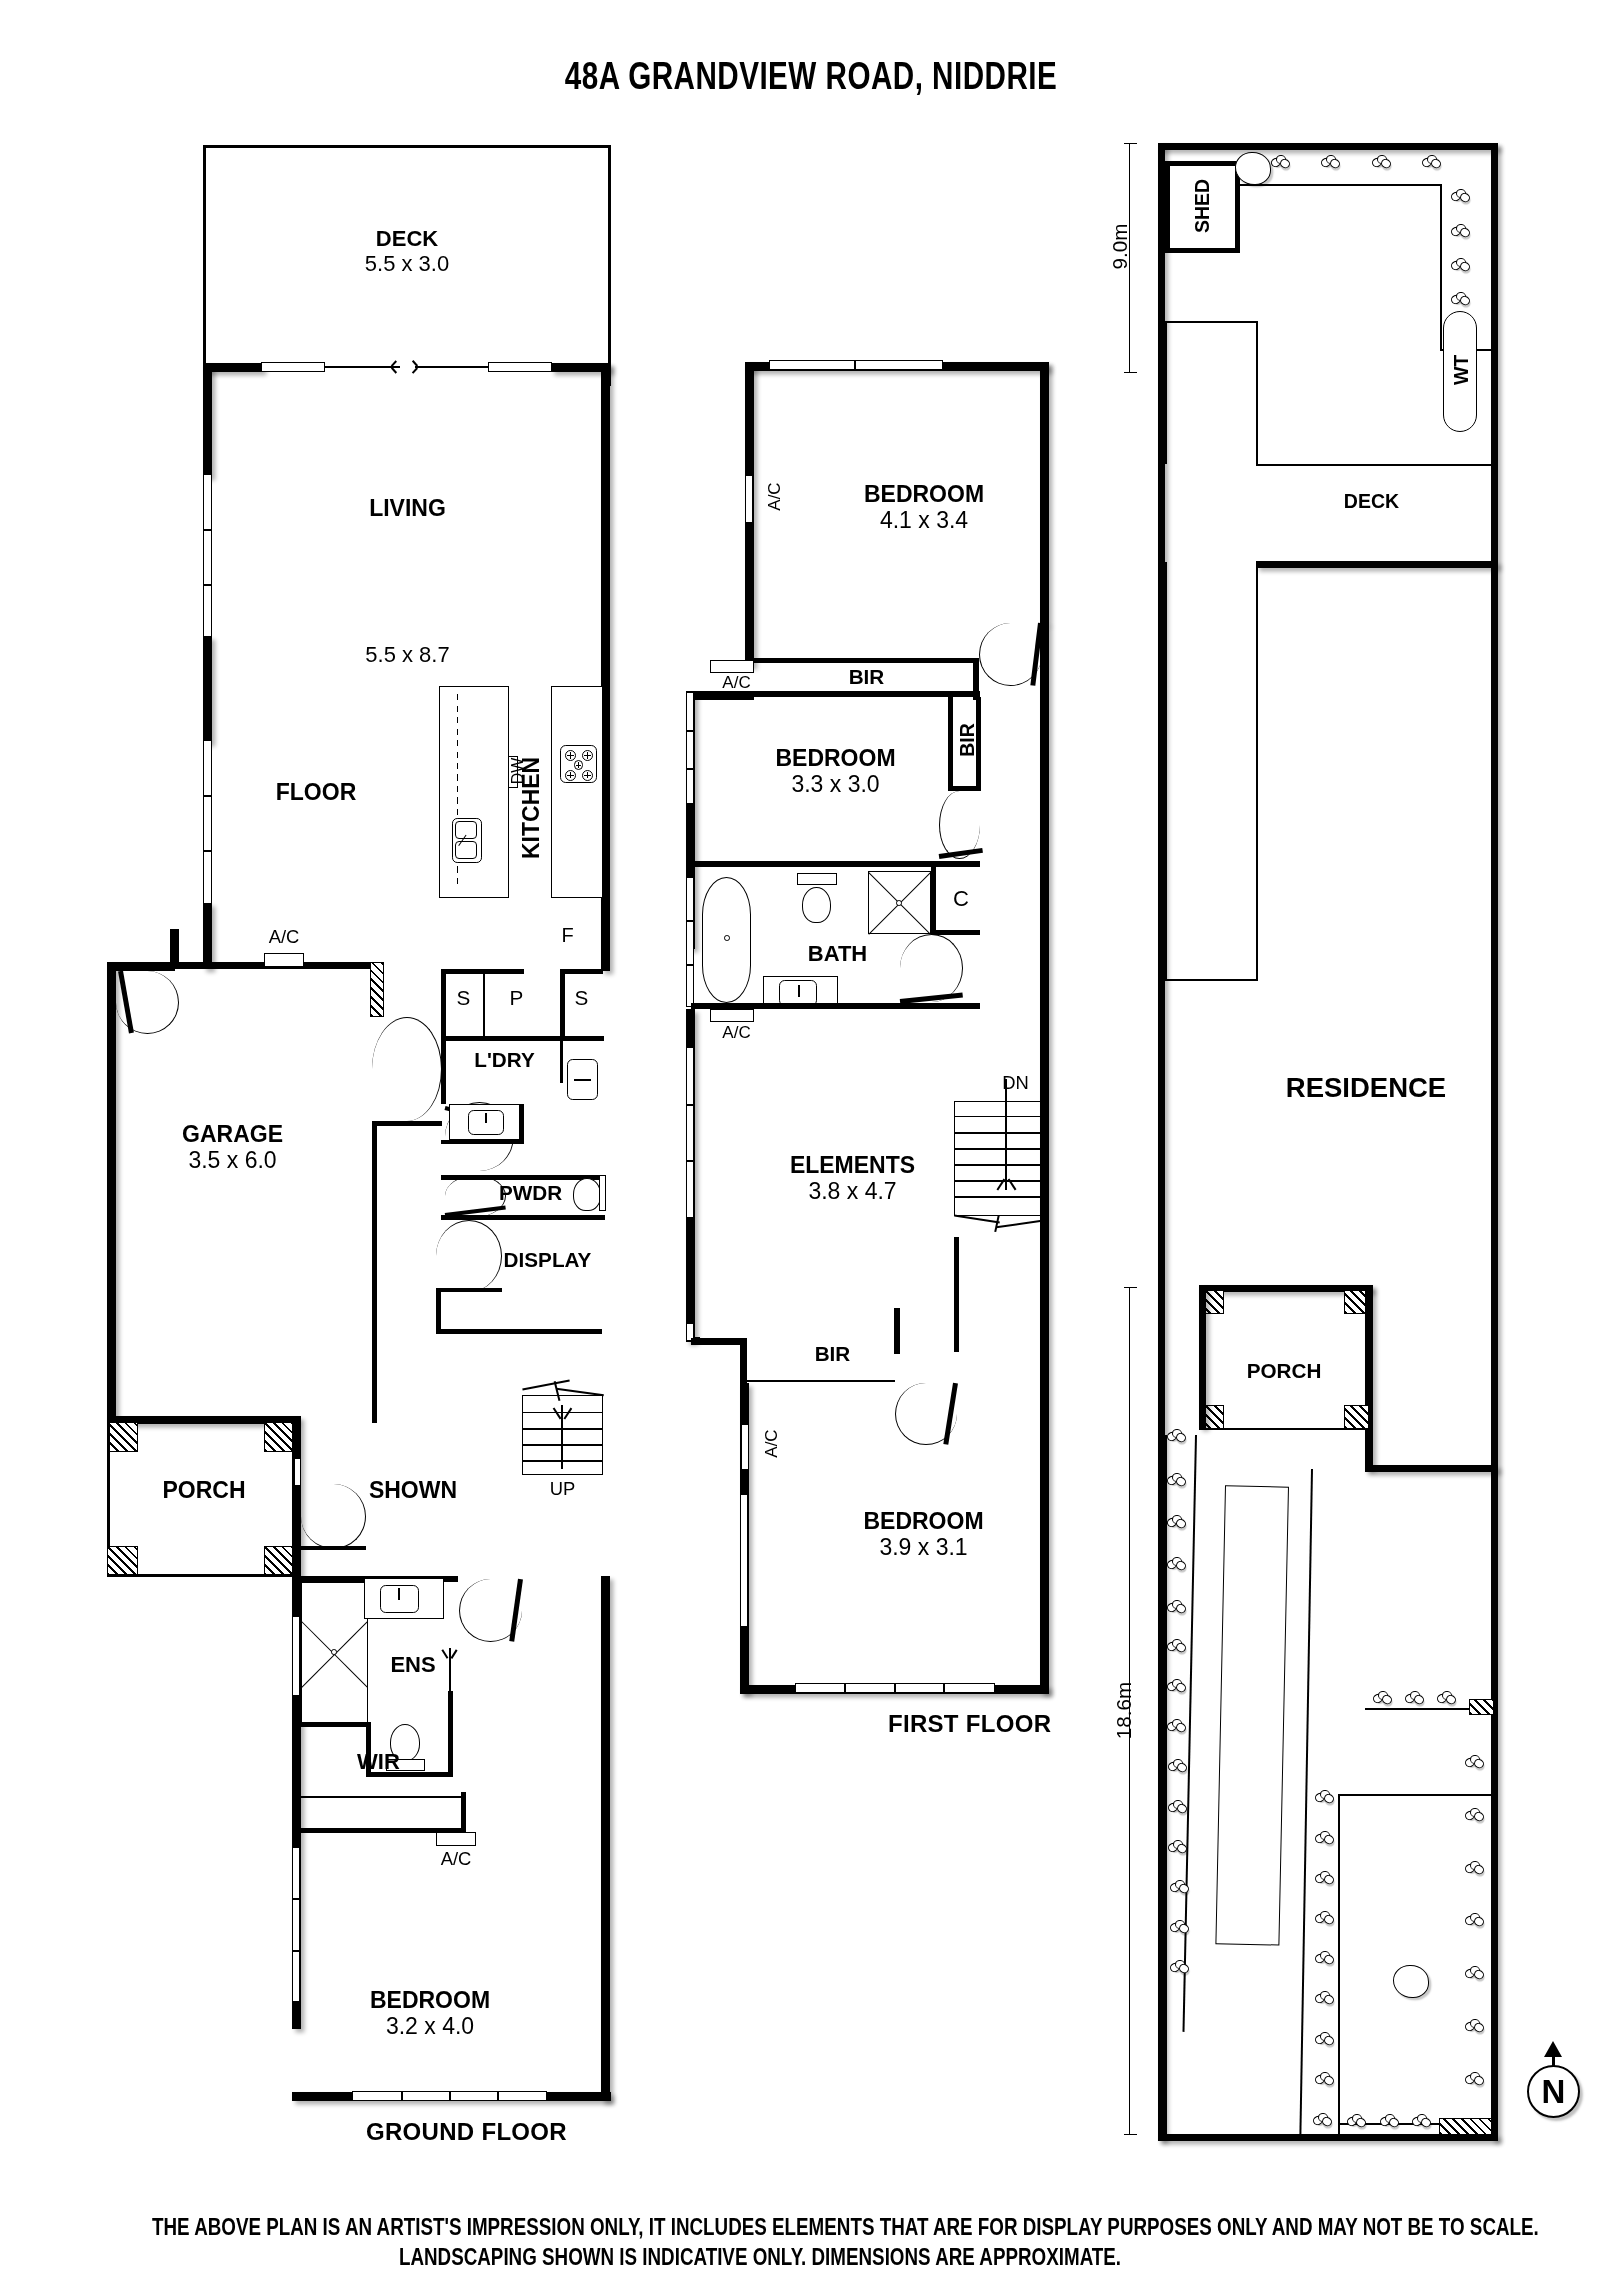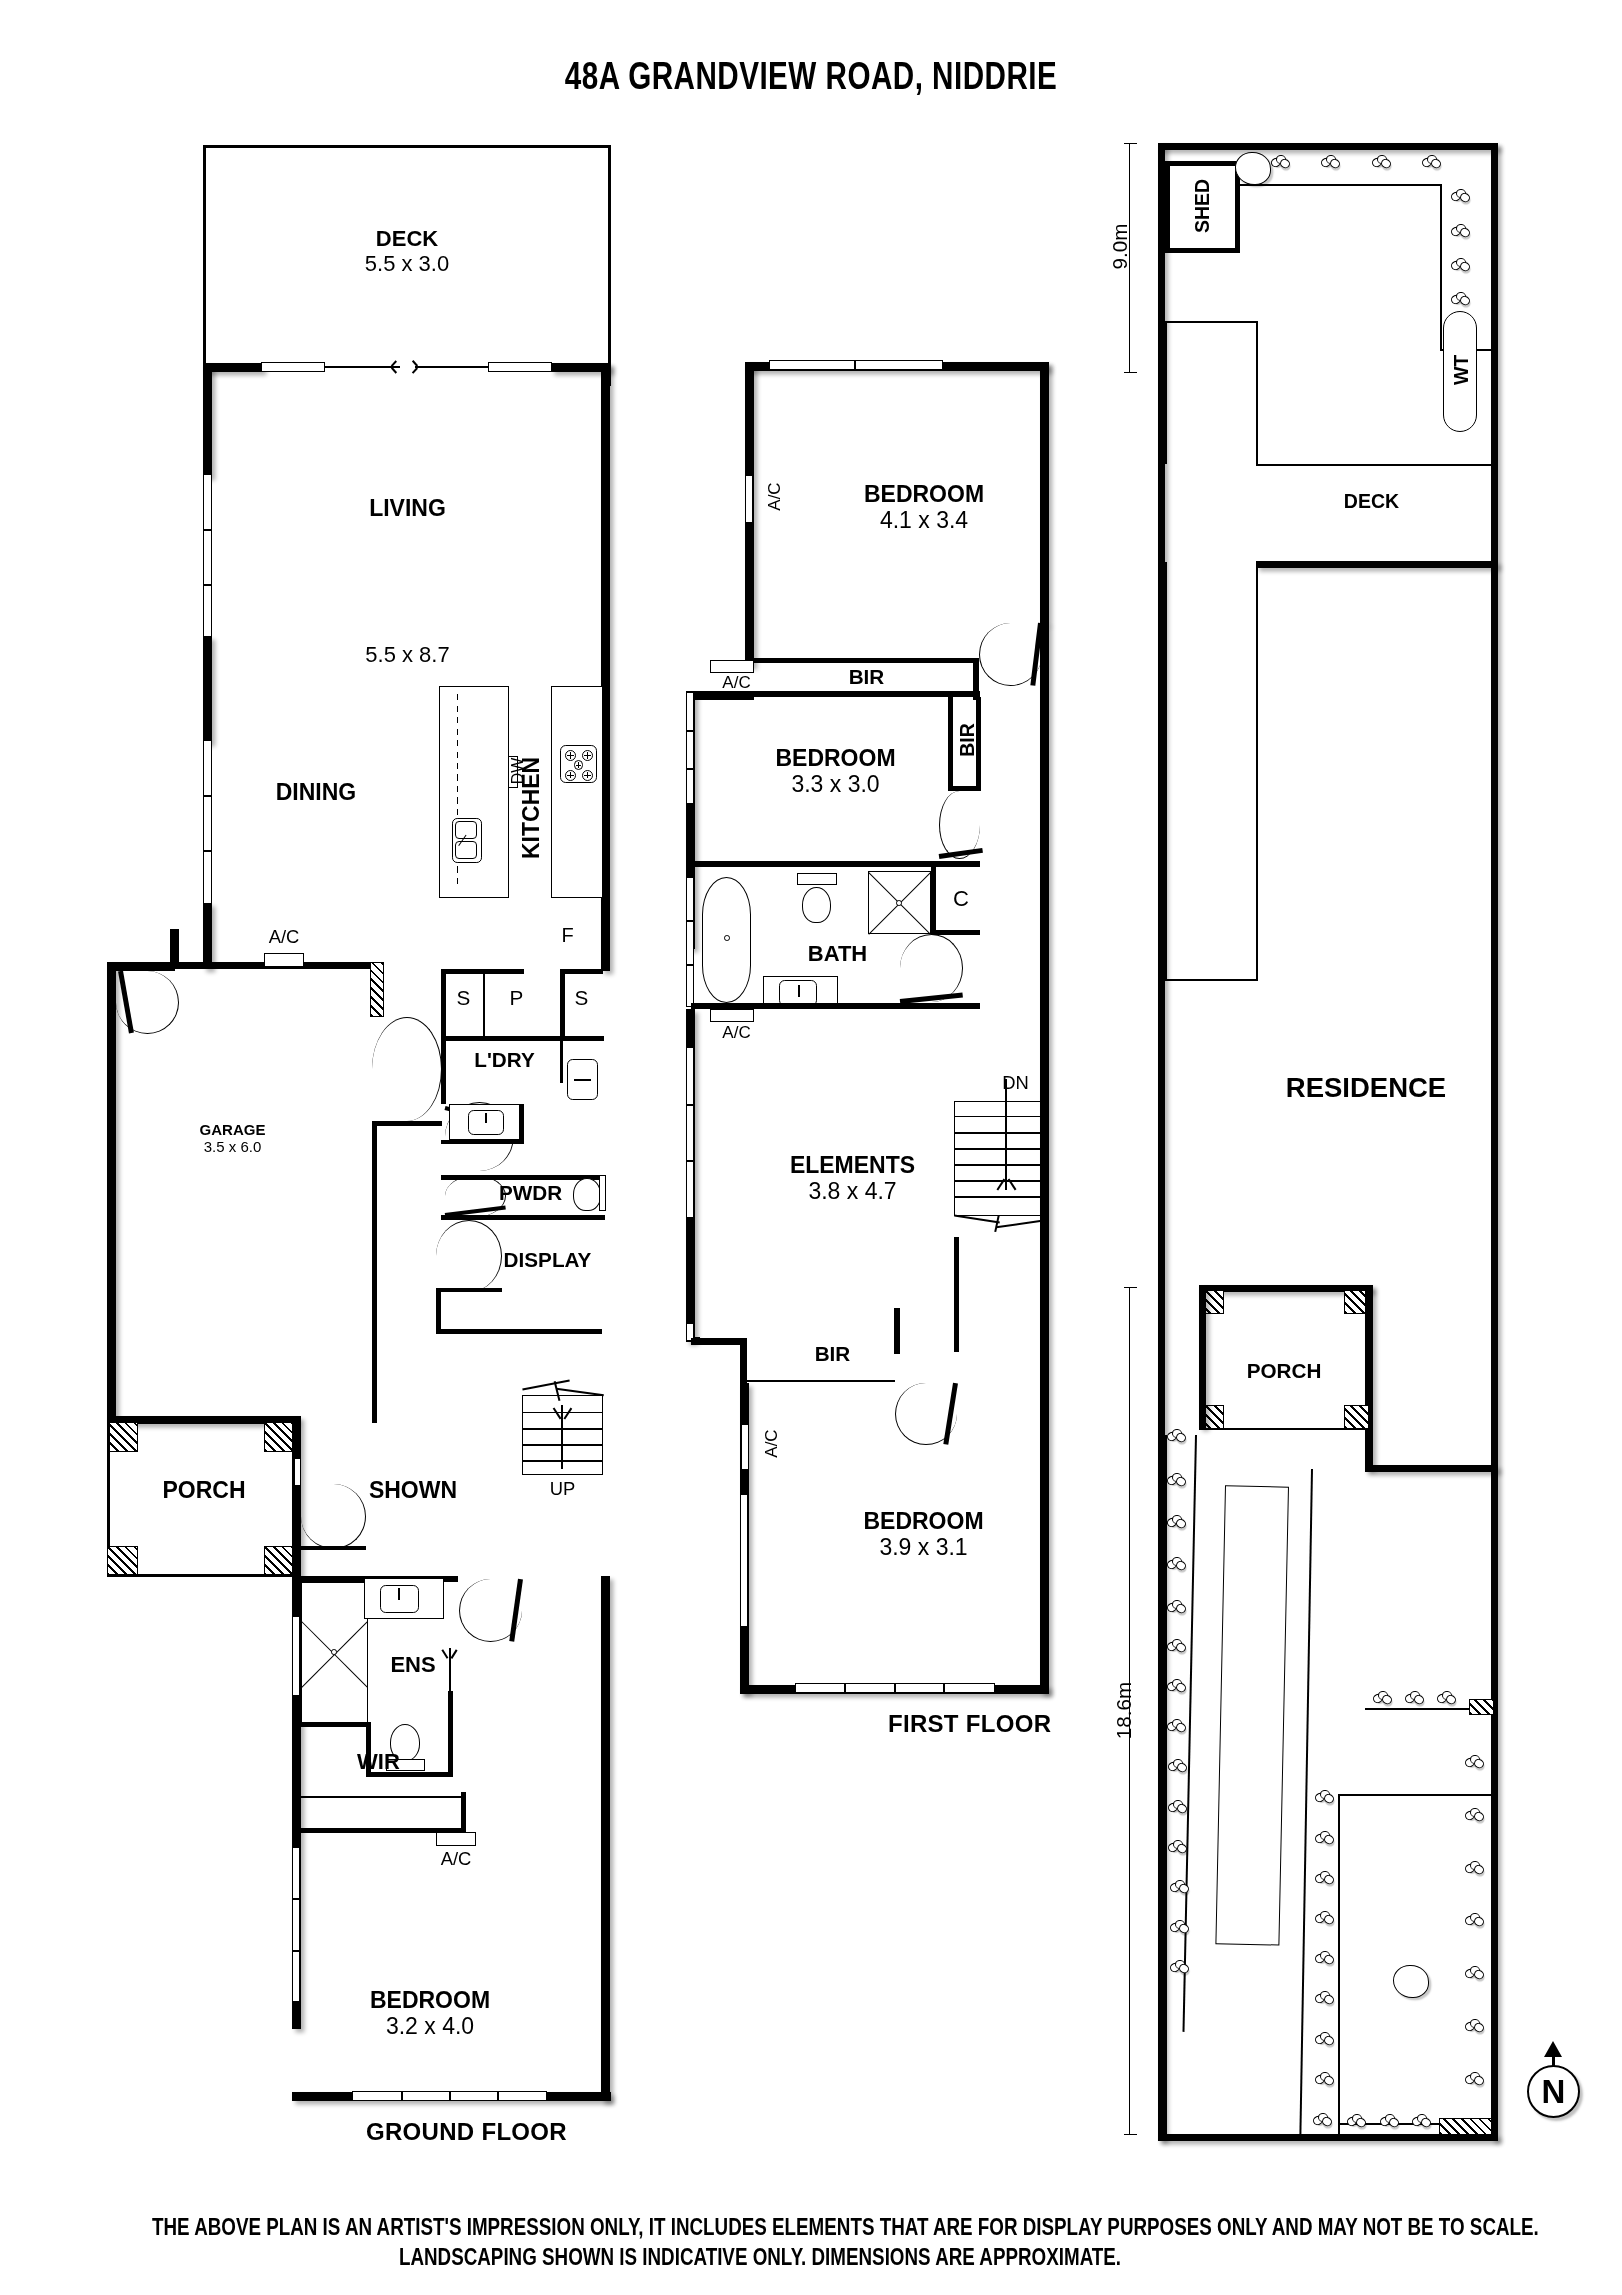--- a/index.html
+++ b/index.html
@@ -205,21 +205,21 @@
     <div class="thin" style="left:203px; top:850px; width:9.2px; height:1.7px;"></div>
     <div class="wallsh" style="left:203px; top:903px; width:9.2px; height:66px;"></div>
 
     <div class="wallsh" style="left:601px; top:363px; width:9.2px; height:608px;"></div>
 
     <div class="lbl" style="left:304px; top:496px; width:207px; font-size:23px;">
       <span>LIVING</span>
     </div>
     <div class="lbl lbl-n" style="left:304px; top:643px; width:207px; font-size:22px; font-weight:normal;">5.5 x 8.7</div>
 
-    <div class="lbl" style="left:230px; top:780px; width:172px; font-size:23px;">DINING</div>
+    <div class="lbl" style="left:230px; top:780px; width:172px; font-size:23px;">FLOOR</div>
 
     <div class="rect" style="left:439px; top:686px; width:70px; height:212px;"></div>
     <div class="thin" style="left:457px; top:694px; width:1.1px; height:195px; background:
         repeating-linear-gradient(to bottom,#000 0 6.3px, transparent 6.3px 11.5px);"></div>
     <div class="sink2" style="left:452px; top:818px; width:30px; height:45px;">
       <div class="b" style="left:2.3px; top:2.3px; width:22px; height:18px;"></div>
       <div class="b" style="left:2.3px; top:22.4px; width:22px; height:18px;"></div>
     </div>
     <div class="thin" style="left:456px; top:840px; width:12.6px; height:1.1px; transform:rotate(-55deg);"></div>
 
@@ -283,21 +283,21 @@
     <div class="wall" style="left:170px; top:929px; width:9.2px; height:34px;"></div>
     <div class="wall" style="left:174px; top:962px; width:198px; height:6.9px;"></div>
     <div class="pier" style="left:370px; top:962px; width:13.8px; height:55px;"></div>
 
     <div class="rect" style="left:264px; top:953px; width:40px; height:13.8px;"></div>
     <div class="lbl" style="left:244px; top:927px; width:80px; font-size:18.4px; font-weight:normal;">A/C</div>
 
     <div class="arc arc-br" style="left:116px; top:971px; width:63px; height:63px;"></div>
     <div class="leaf" style="left:118px; top:971px; width:4.6px; height:63px; transform:rotate(-10deg); transform-origin:top center;"></div>
 
-    <div class="lbl" style="left:138px; top:1122px; width:189px; font-size:15px;">
+    <div class="lbl" style="left:138px; top:1122px; width:189px; font-size:23px;">
       <span>GARAGE</span>
       <span class="dim">3.5 x 6.0</span>
     </div>
 
     <div class="wall" style="left:372px; top:1121px; width:5.2px; height:302px;"></div>
     <div class="wall" style="left:372px; top:1121px; width:70px; height:4.6px;"></div>
     <div class="arc arc-tr" style="left:372px; top:1017px; width:70px; height:104px;"></div>
 
     <div class="wallsh" style="left:107px; top:1416px; width:189px; height:8px;"></div>
     <div class="thin" style="left:166px; top:1417px; width:126px; height:3.4px;"></div>

